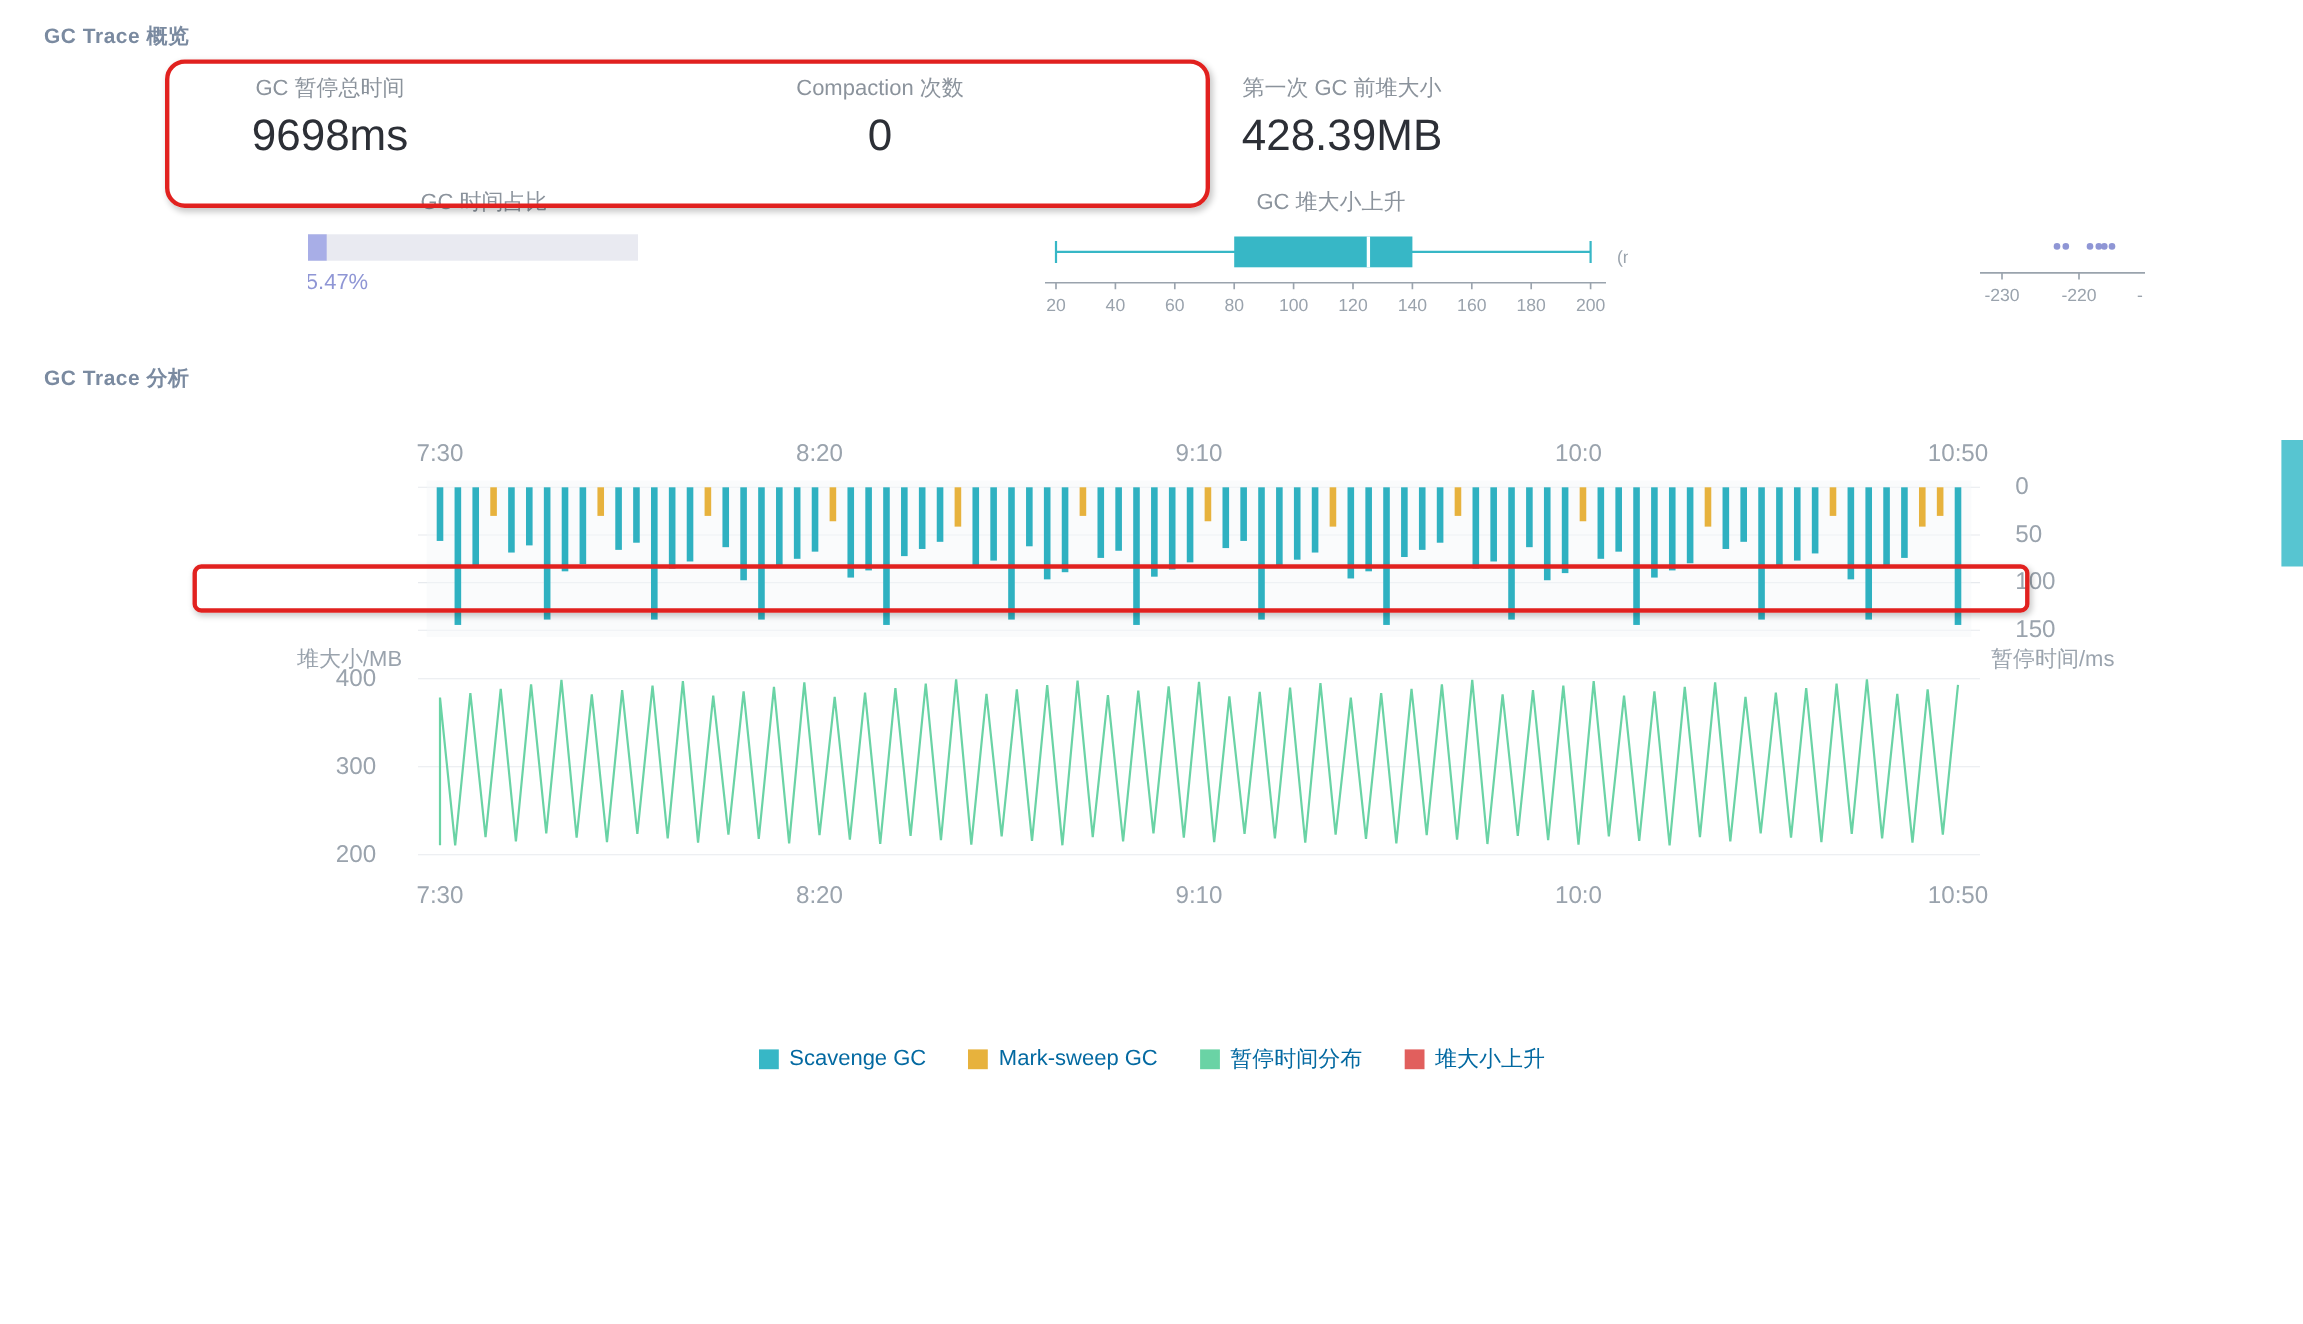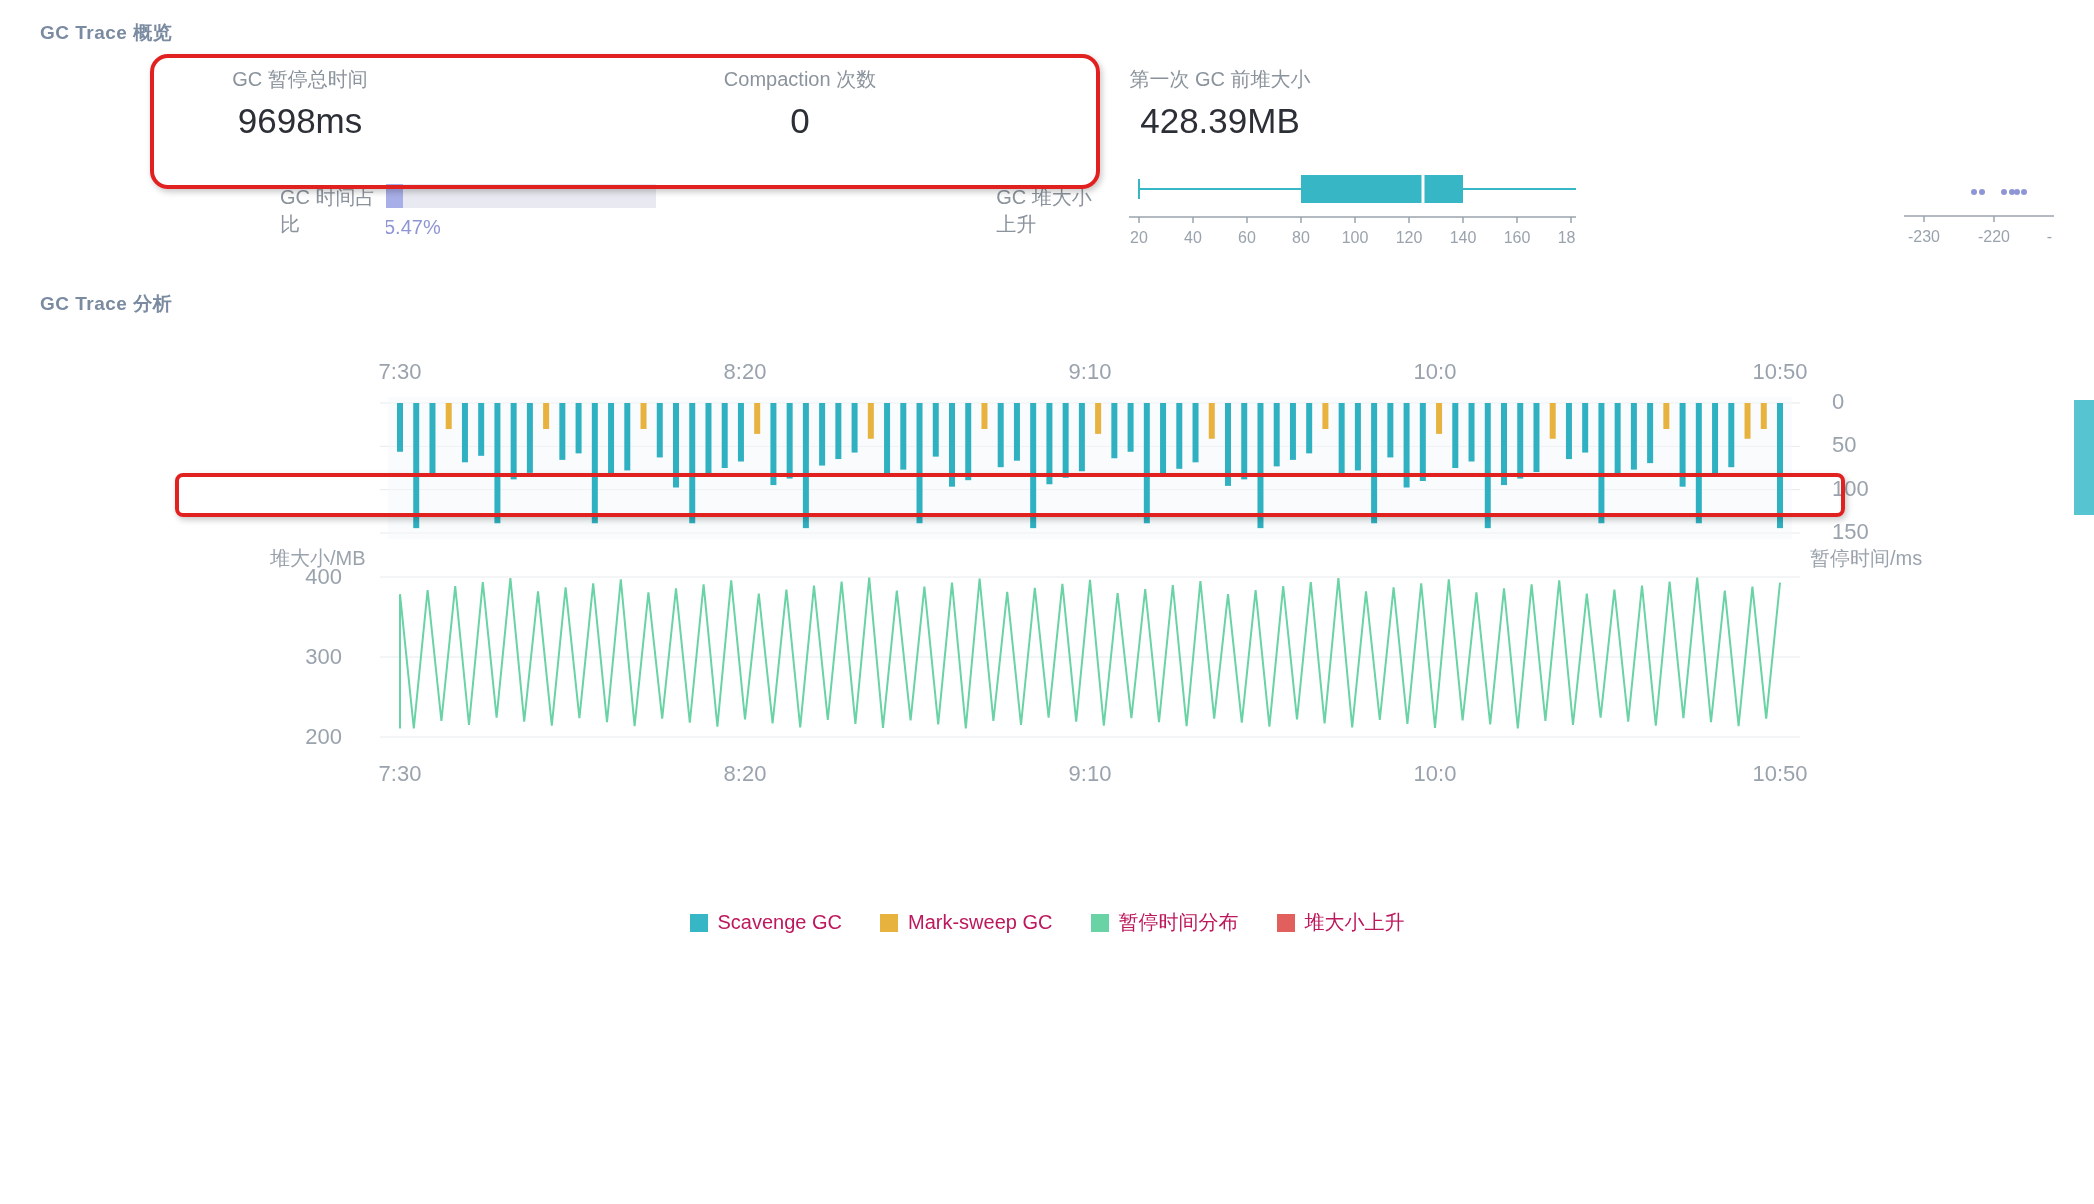--- a/index.html
+++ b/index.html
@@ -22,33 +22,33 @@
   body{
     margin:0;padding:0;width:2094px;
     font-family:-apple-system,BlinkMacSystemFont,"Helvetica Neue",Arial,"PingFang SC","Microsoft YaHei",sans-serif;
     color:var(--text-dark);background:var(--bg);
   }
   .wrap{padding:10px 40px 20px 40px;position:relative}
   .section-title{font-size:19px;color:var(--section);font-weight:600;letter-spacing:.5px;margin:10px 0 20px 0}
   .metrics{display:flex;gap:60px;align-items:center;position:relative;padding-left:80px}
   .metric{min-width:300px;text-align:center}
   .metric .lbl{font-size:20px;color:var(--text-gray);margin-bottom:8px;white-space:nowrap}
-  .metric .val{font-size:35px;font-weight:500;color:#2c2f36;white-space:nowrap}
+  .metric .val{font-size:40px;font-weight:500;color:#2c2f36;white-space:nowrap}
   .metric.wide{min-width:360px}
   .annot-box{border:4px solid var(--annot-red);border-radius:18px;position:absolute;pointer-events:none;box-shadow:2px 3px 6px rgba(0,0,0,.22)}
   .annot-metrics{top:-12px;left:110px;width:950px;height:135px}
   .mini-row{display:flex;gap:80px;margin-top:24px;padding-left:240px}
-  .mini{display:flex;flex-direction:row;align-items:center;gap:8px}
+  .mini{display:flex;flex-direction:column;align-items:center;gap:8px}
   .mini .mlabel{font-size:20px;color:var(--text-gray)}
   .svgbox{display:block}
   .pct-text{font-size:20px;fill:#8f96d5}
   .axis-text{font-size:16px;fill:var(--axis)}
   .axis-unit{font-size:16px;fill:var(--axis)}
   .gc-analysis{position:relative;margin-top:18px;padding-left:200px;padding-right:20px}
-  .legend{display:flex;gap:38px;justify-content:center;margin-top:12px;font-size:20px;color:#be185d}
+  .legend{display:flex;gap:38px;justify-content:center;margin-top:12px;font-size:20px;color:#0369a1}
   .legend .item{display:inline-flex;align-items:center;gap:10px}
   .sw{width:18px;height:18px}
   .sw.teal{background:var(--teal)}
   .sw.orange{background:var(--orange)}
   .sw.green{background:var(--green)}
   .sw.red{background:var(--red)}
   .side-handle{position:absolute;right:0;top:400px;width:20px;height:115px;background:#57c5d1}
   .obs-axis-label{fill:var(--axis);font-size:20px}
   .annot-trace{border:4px solid var(--annot-red);position:absolute;border-radius:8px;box-shadow:2px 3px 6px rgba(0,0,0,.22)}
   .dot{fill:#8f96d5}

